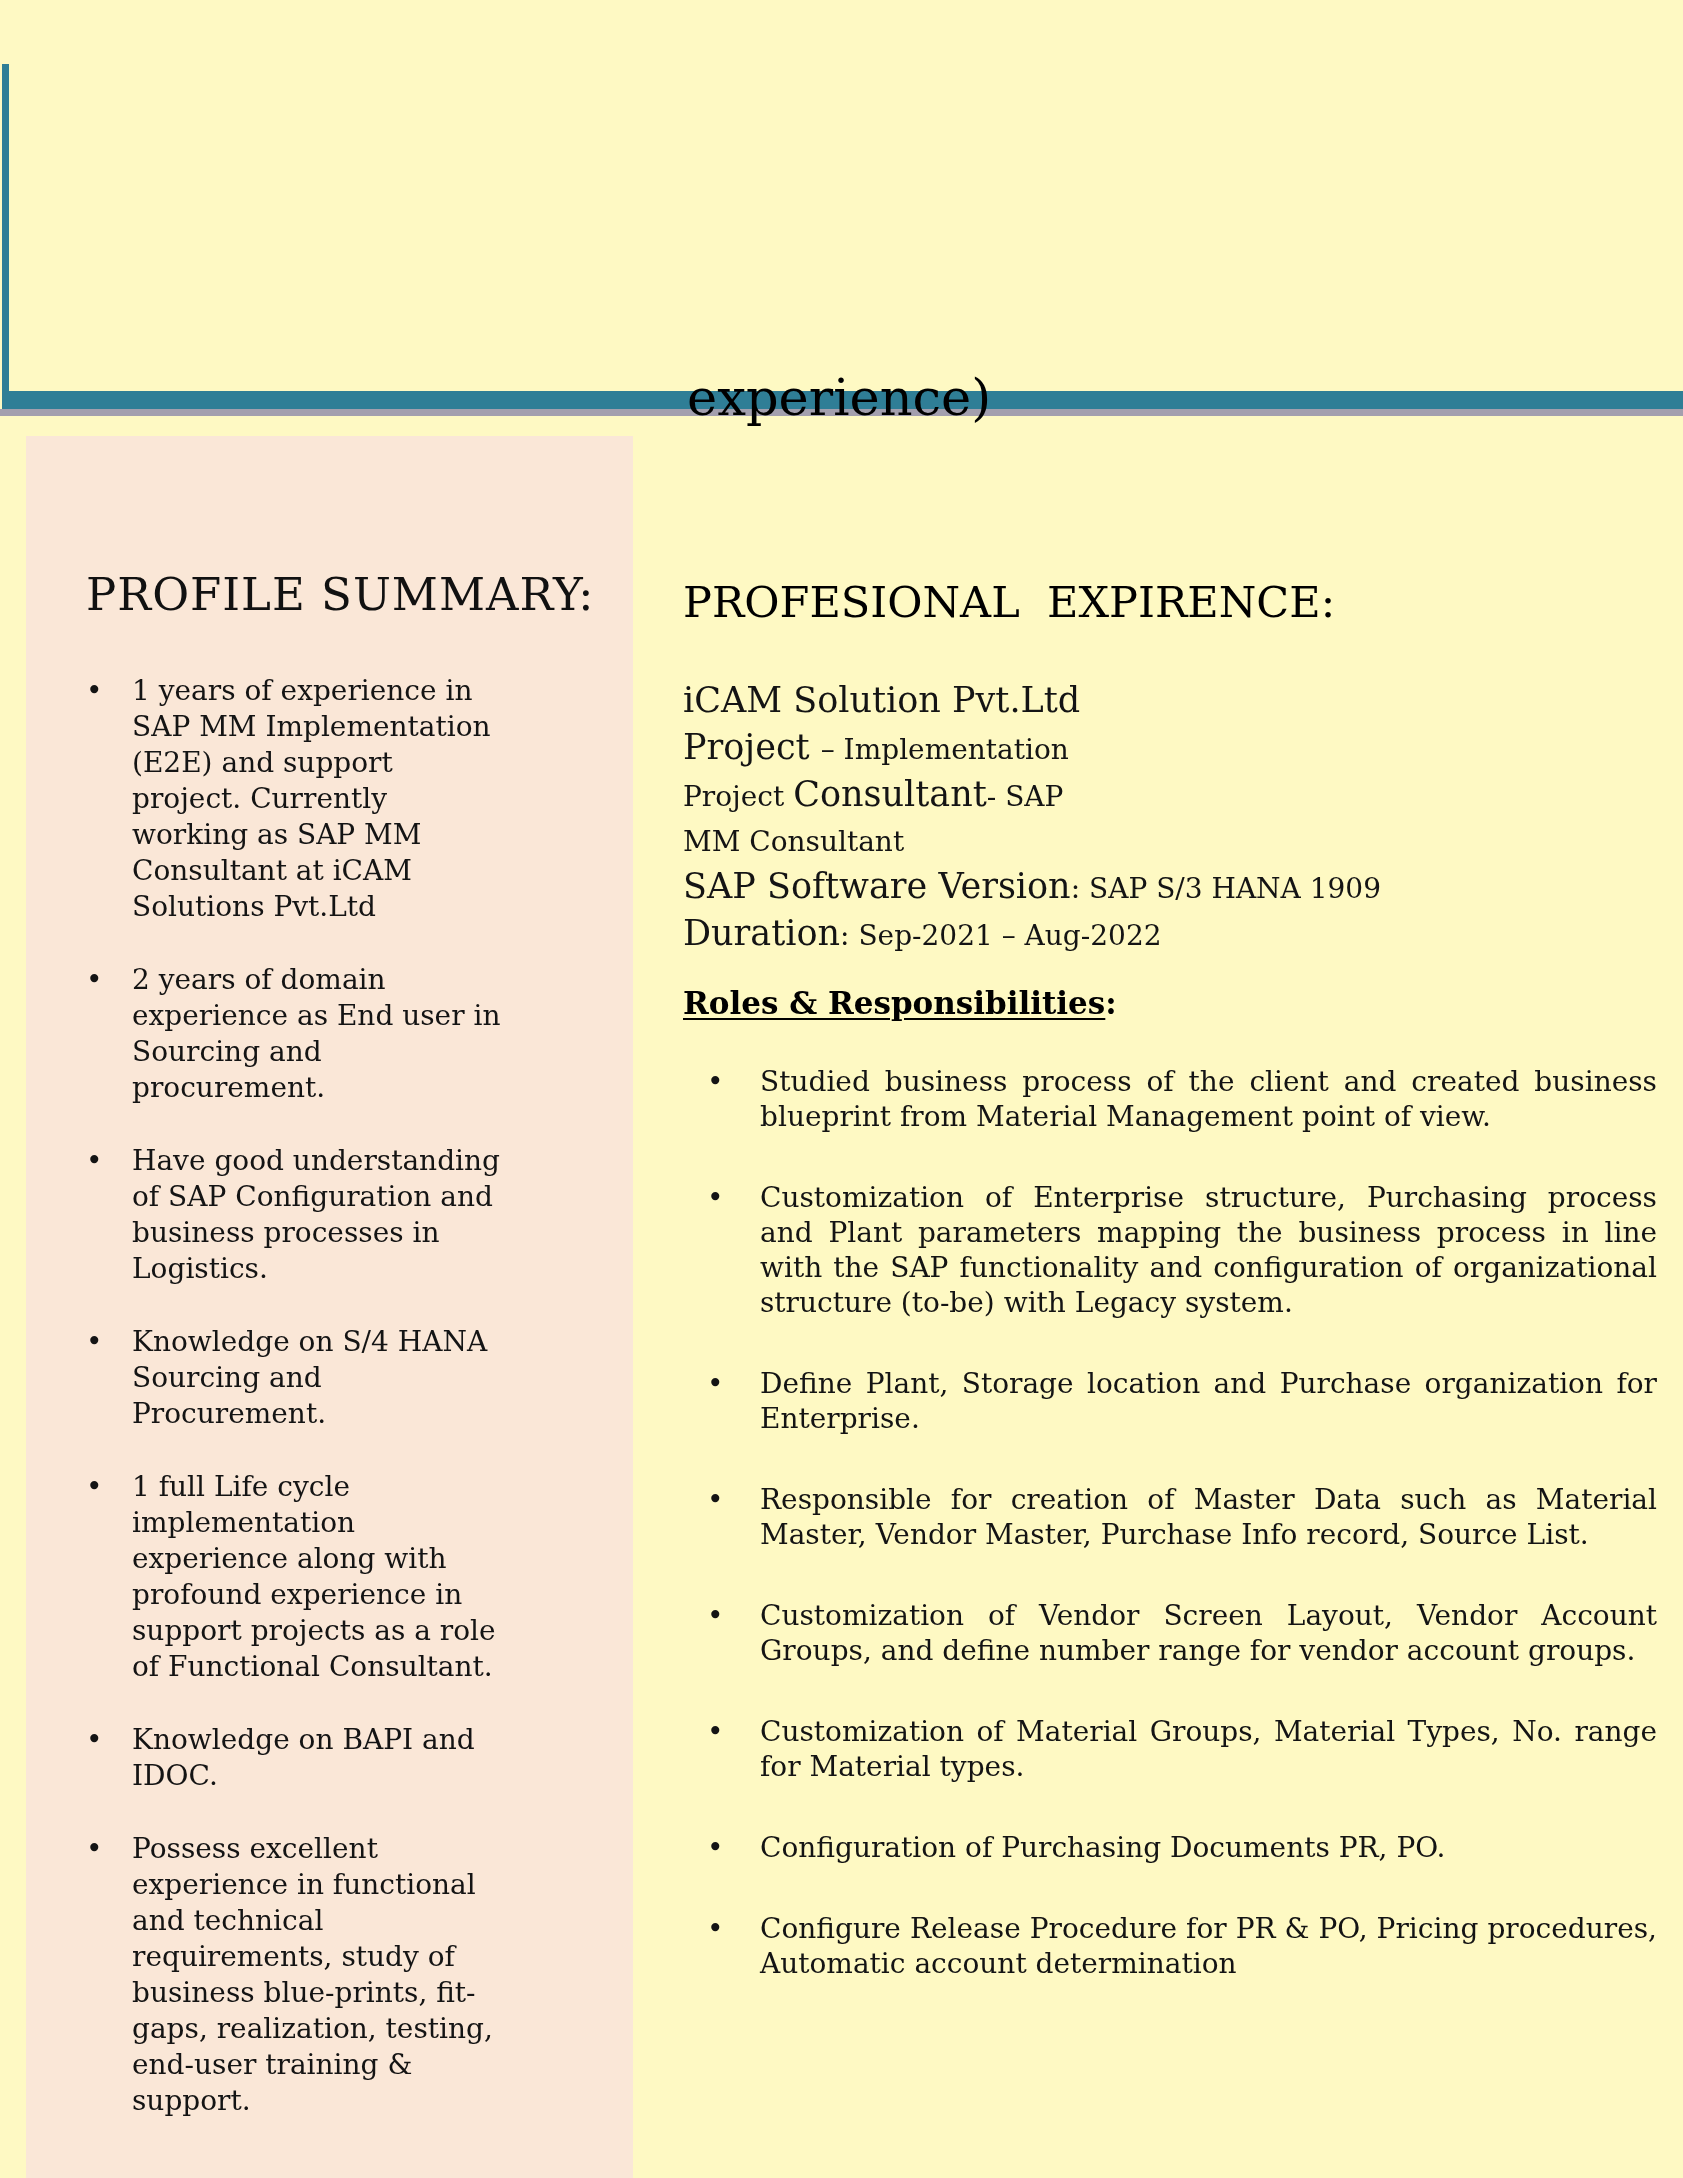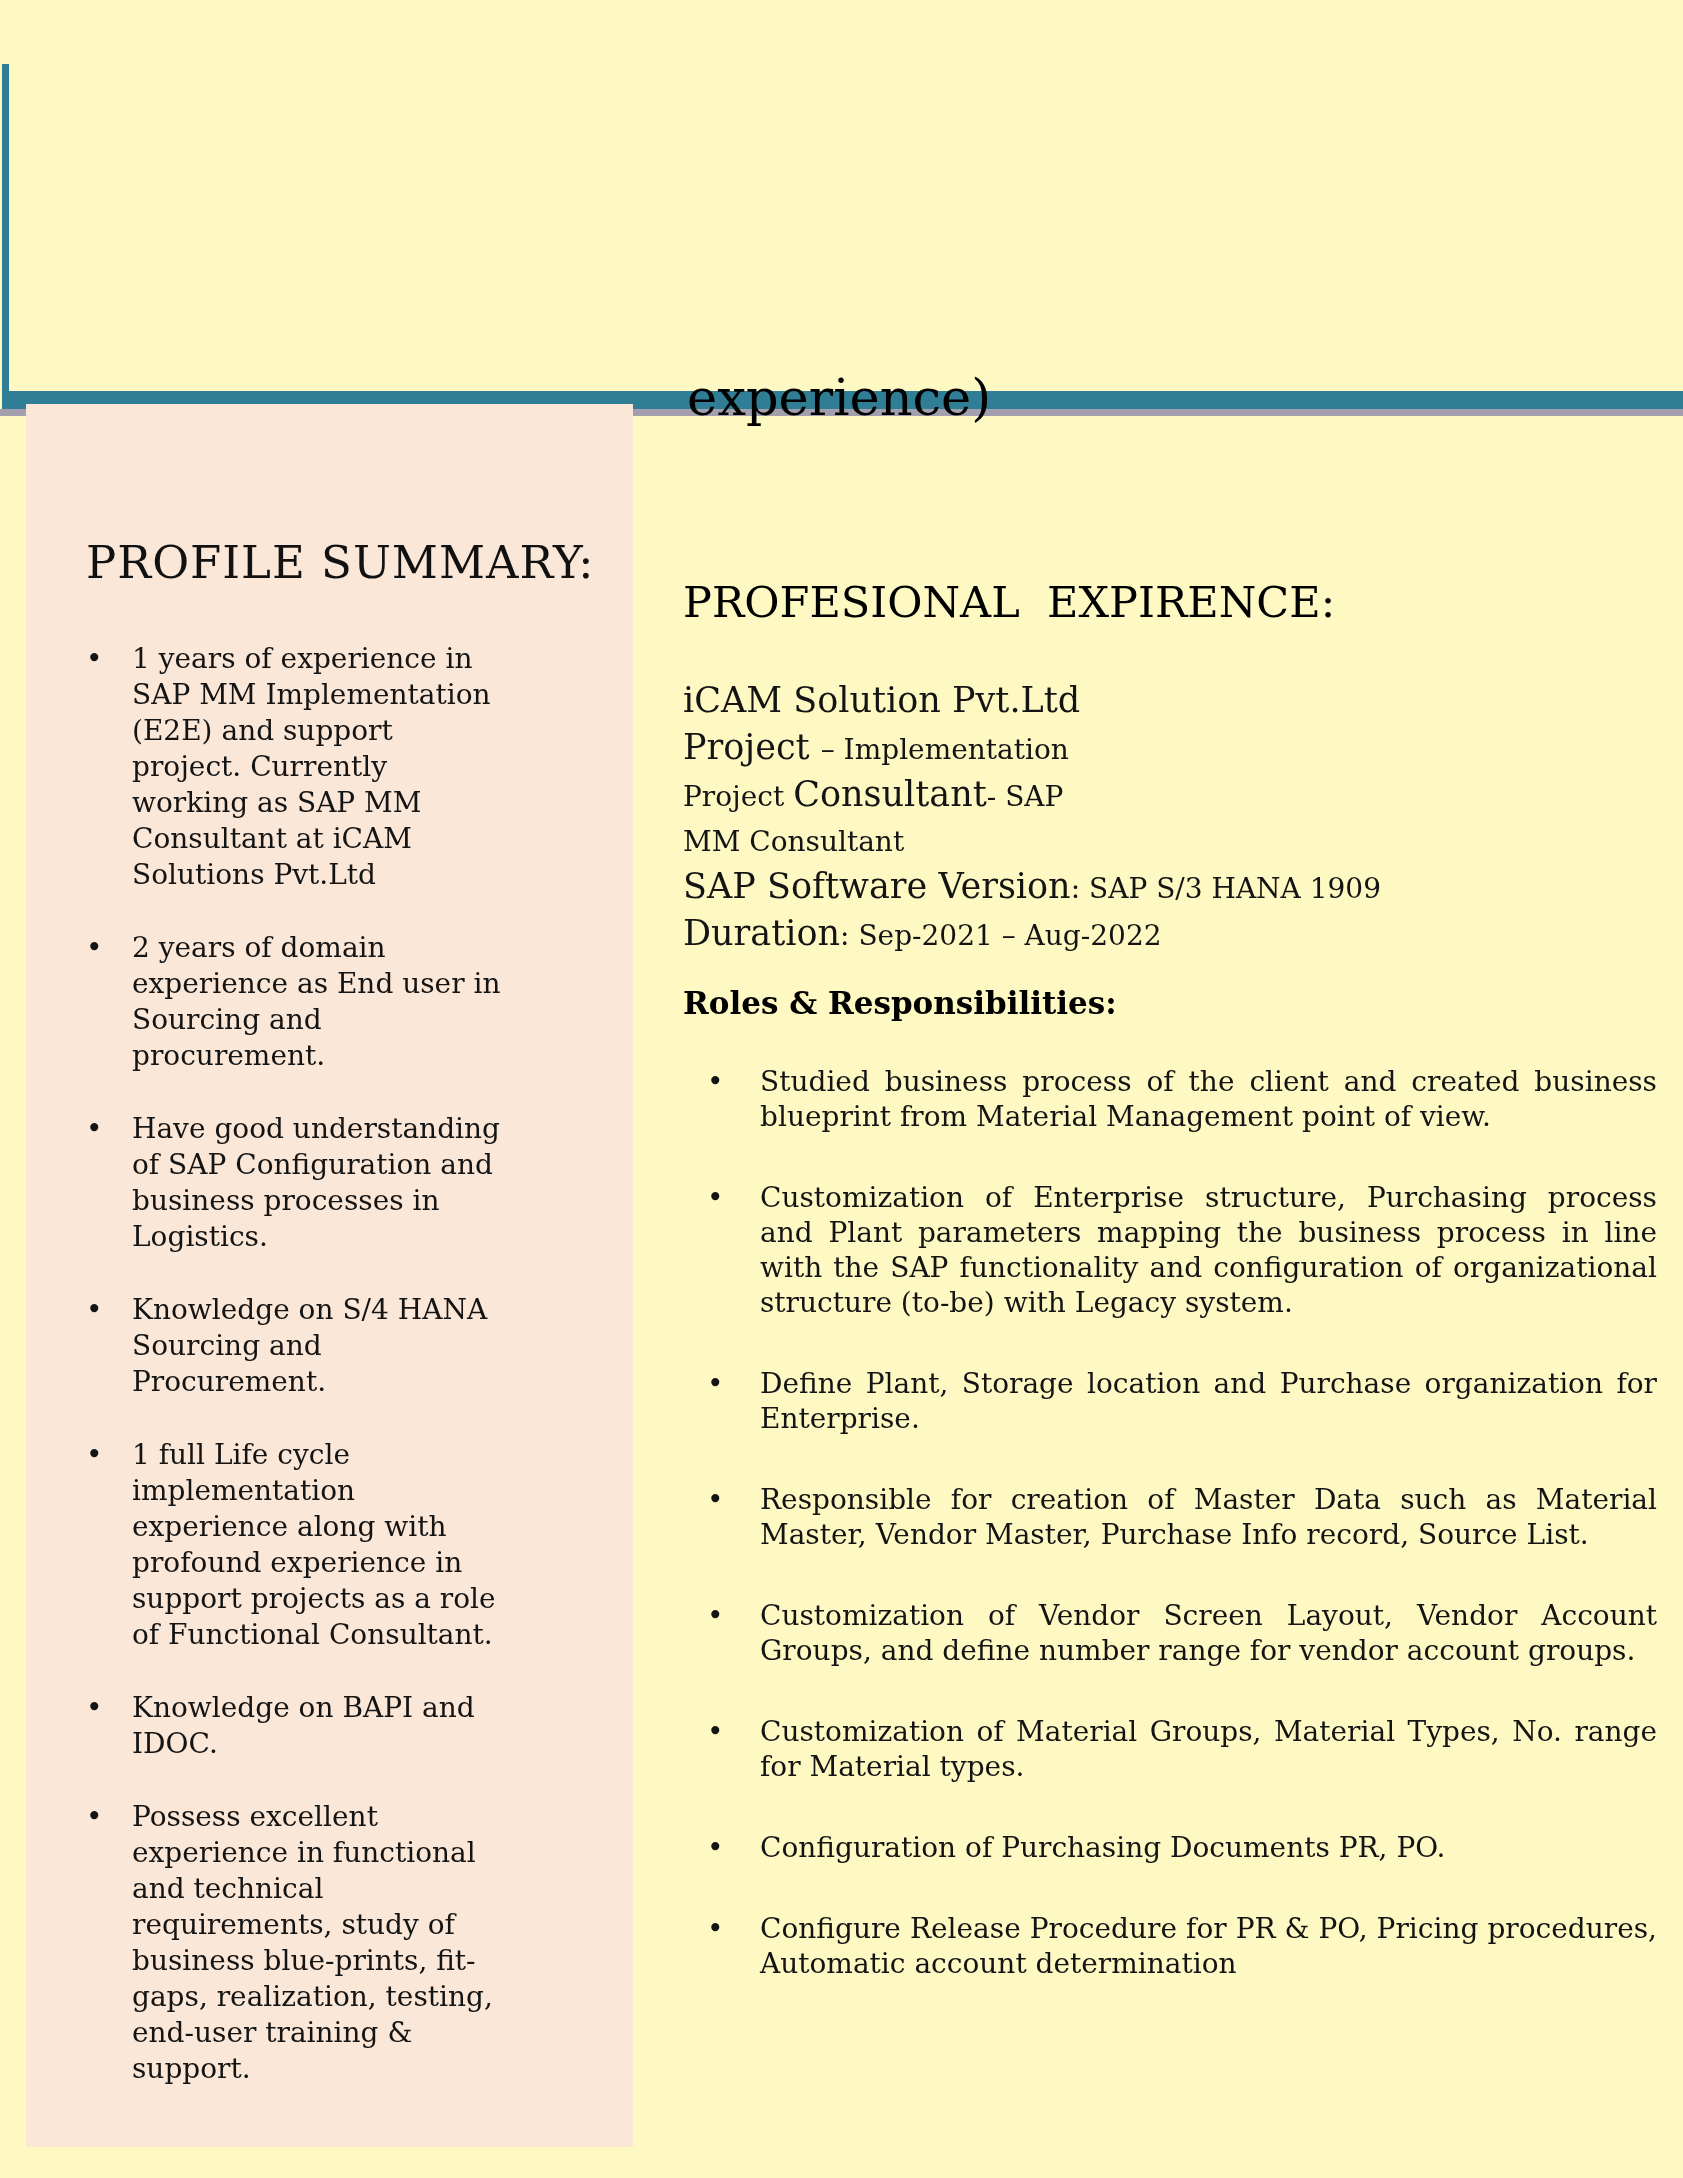--- a/index.html
+++ b/index.html
@@ -23,21 +23,21 @@
   .h-bar{position:absolute;left:2px;top:391px;width:1681px;height:18px;background:var(--teal);}
   .under-bar{position:absolute;left:0;top:409px;width:1683px;height:7px;background:var(--underbar);}
   
   .top-fragment{
     position:absolute;left:687px;top:370px;
     font-size:51px;line-height:1.1;color:#000;
     z-index:3;
   }
   
   .sidebar{
-    position:absolute;left:26px;top:404px;
+    position:absolute;left:26px;top:436px;
     width:607px;height:1743px;
     background:var(--sidebar-bg);
     padding:132px 80px 0 60px;
     z-index:2;
   }
   .sidebar-heading{
     font-size:45px;font-weight:400;letter-spacing:1px;
     line-height:1.2;color:#111;
     margin-bottom:51px;white-space:nowrap;
   }
@@ -67,21 +67,21 @@
   }
   .company-block{margin-bottom:24px;}
   .company-line{line-height:41px;}
   .seg-lg{font-size:35px;}
   .seg-sm{font-size:28px;}
   .roles-heading{
     margin-top:22px;
     font-size:31px;font-weight:bold;line-height:1.25;
     margin-bottom:42px;color:#000;
   }
-  .roles-heading .ul{text-decoration-thickness:2px;text-underline-offset:4px;}
+  .roles-heading .ul{text-decoration:underline;text-decoration-thickness:2px;text-underline-offset:4px;}
   .roles-list{list-style:none;}
   .roles-list li{
     position:relative;
     padding-left:77px;
     margin-bottom:46px;
     font-size:28px;line-height:35px;
     text-align:justify;
   }
   .roles-list .dot{
     position:absolute;left:24px;top:0;

